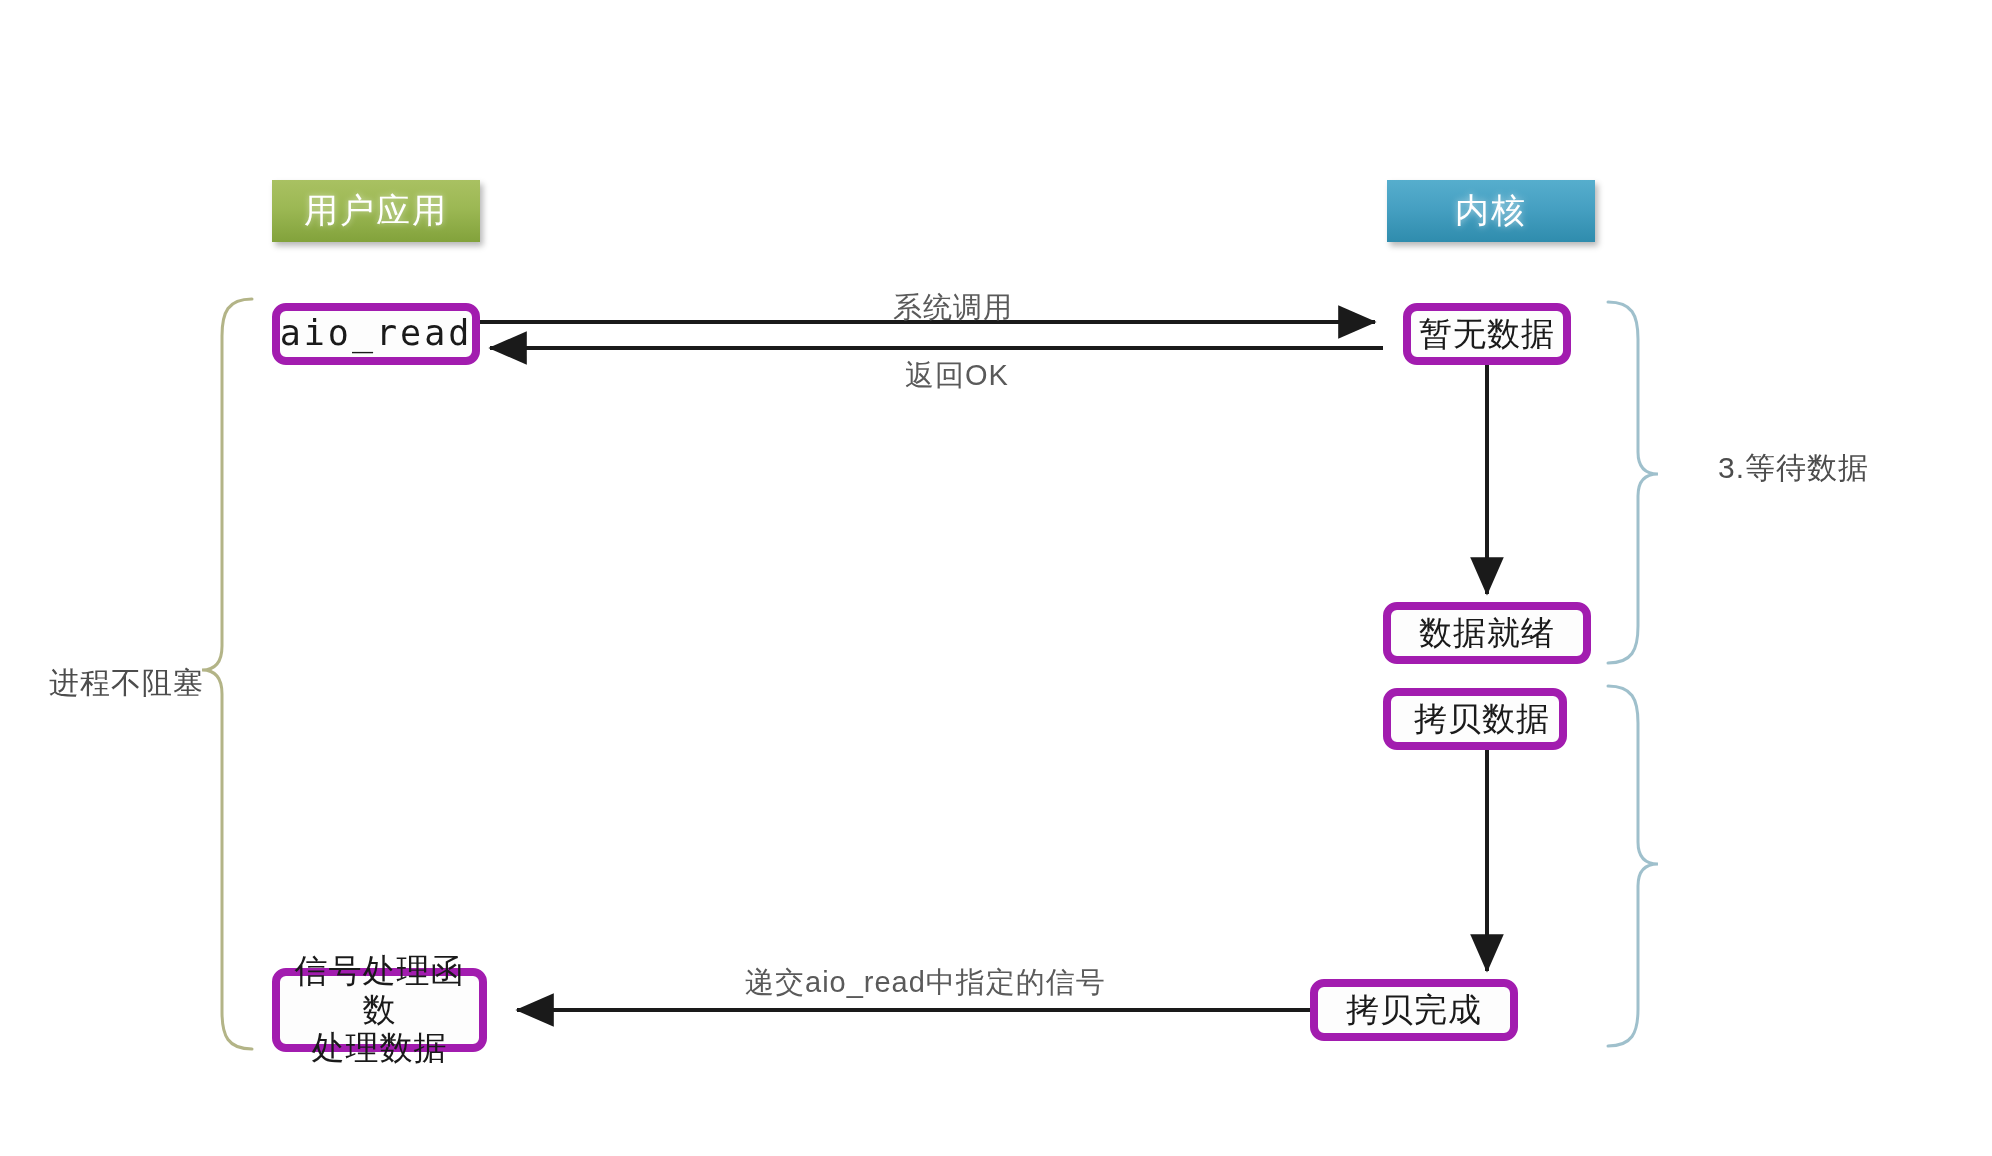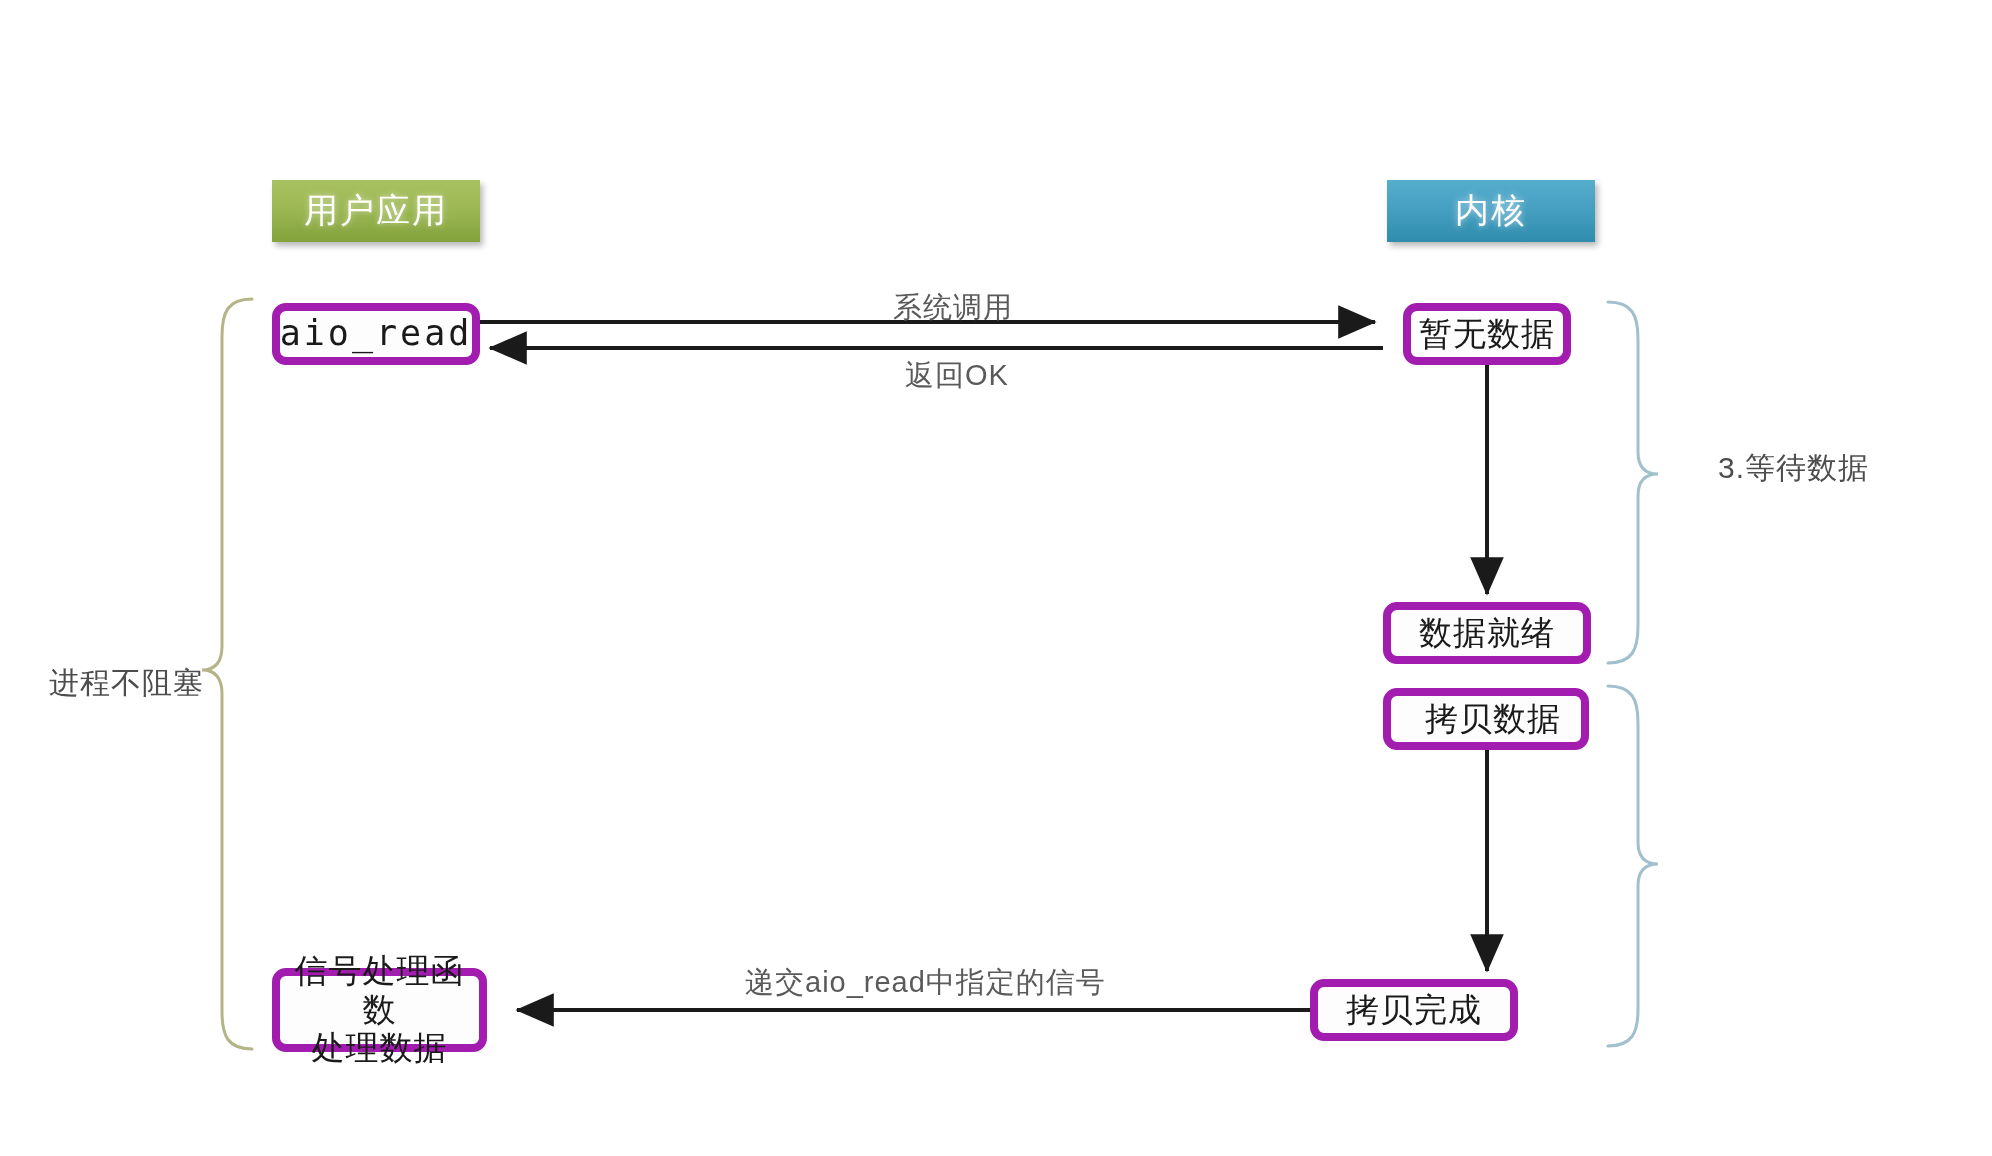--- a/index.html
+++ b/index.html
@@ -66,21 +66,21 @@
   .node.mono {
     font-family: "DejaVu Sans Mono", "Liberation Mono", monospace;
     font-size: 35px;
     letter-spacing: 3px;
   }
 
   #node-aio-read     { left: 272px;  top: 303px;  width: 208px; height: 62px; }
   #node-signal       { left: 272px;  top: 968px;  width: 215px; height: 84px; }
   #node-no-data      { left: 1383px; top: 303px;  width: 168px; height: 62px; margin-left: 20px; }
   #node-data-ready   { left: 1383px; top: 602px;  width: 208px; height: 62px; }
-  #node-copy-data    { left: 1383px; top: 688px;  width: 206px; height: 62px; padding-left: 14px; }
+  #node-copy-data    { left: 1383px; top: 688px;  width: 184px; height: 62px; padding-left: 14px; }
   #node-copy-done    { left: 1310px; top: 979px;  width: 208px; height: 62px; text-align: center; }
 
   
   #edges {
     position: absolute;
     left: 0;
     top: 0;
     width: 1992px;
     height: 1156px;
     z-index: 2;

